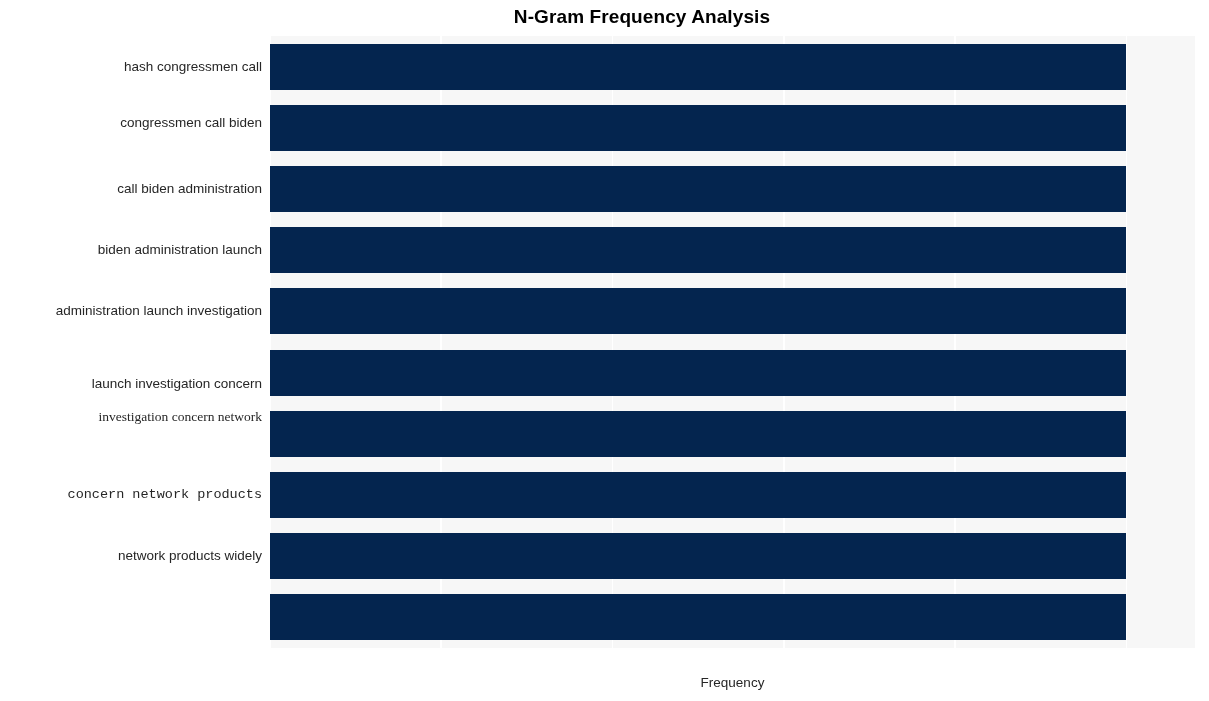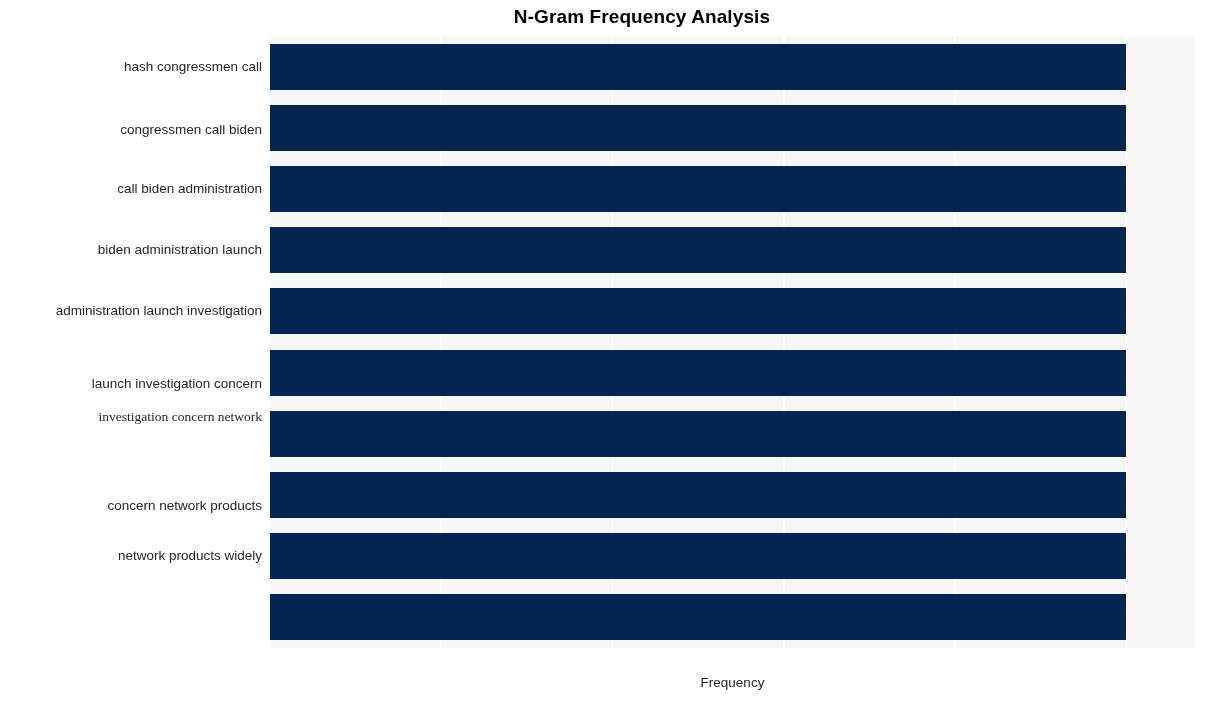--- a/index.html
+++ b/index.html
@@ -147,26 +147,26 @@
         <div class="bar" title="launch investigation concern: 1" style="width: 856.481px; top: 313.6px; background: rgb(4, 37, 79);"></div>
         <div class="bar" title="investigation concern network: 1" style="width: 856.481px; top: 374.8px; background: rgb(4, 37, 79);"></div>
         <div class="bar" title="concern network products: 1" style="width: 856.481px; top: 436px; background: rgb(4, 37, 79);"></div>
         <div class="bar" title="network products widely: 1" style="width: 856.481px; top: 497.2px; background: rgb(4, 37, 79);"></div>
         <div class="bar" title="products widely link: 1" style="width: 856.481px; top: 558.4px; background: rgb(4, 37, 79);"></div>
       </div>
   </div>
 
   <div id="ytick-layer">
       <div class="ytick-label" style="top: 23.6px; margin-left: 16px;">hash congressmen call</div>
-      <div class="ytick-label" style="top: 87px;">congressmen call biden</div>
+      <div class="ytick-label" style="top: 80px;">congressmen call biden</div>
       <div class="ytick-label" style="top: 146px; padding-left: 16px;">call biden administration</div>
       <div class="ytick-label" style="top: 207.2px;">biden administration launch</div>
       <div class="ytick-label" style="top: 268.4px;">administration launch investigation</div>
       <div class="ytick-label" style="top: 341px;">launch investigation concern</div>
       <div class="ytick-label" style="top: 374px; font-family: Liberation Serif, serif;">investigation concern network</div>
-      <div class="ytick-label" style="top: 463px;">concern network products</div>
+      <div class="ytick-label" style="top: 452px; font-family: Liberation Mono, monospace;">concern network products</div>
       <div class="ytick-label" style="top: 513.2px;">network products widely</div>
     </div>
 
 
   <div id="xaxis-title">Frequency</div>
 
 </div>
 
 </body></html>

